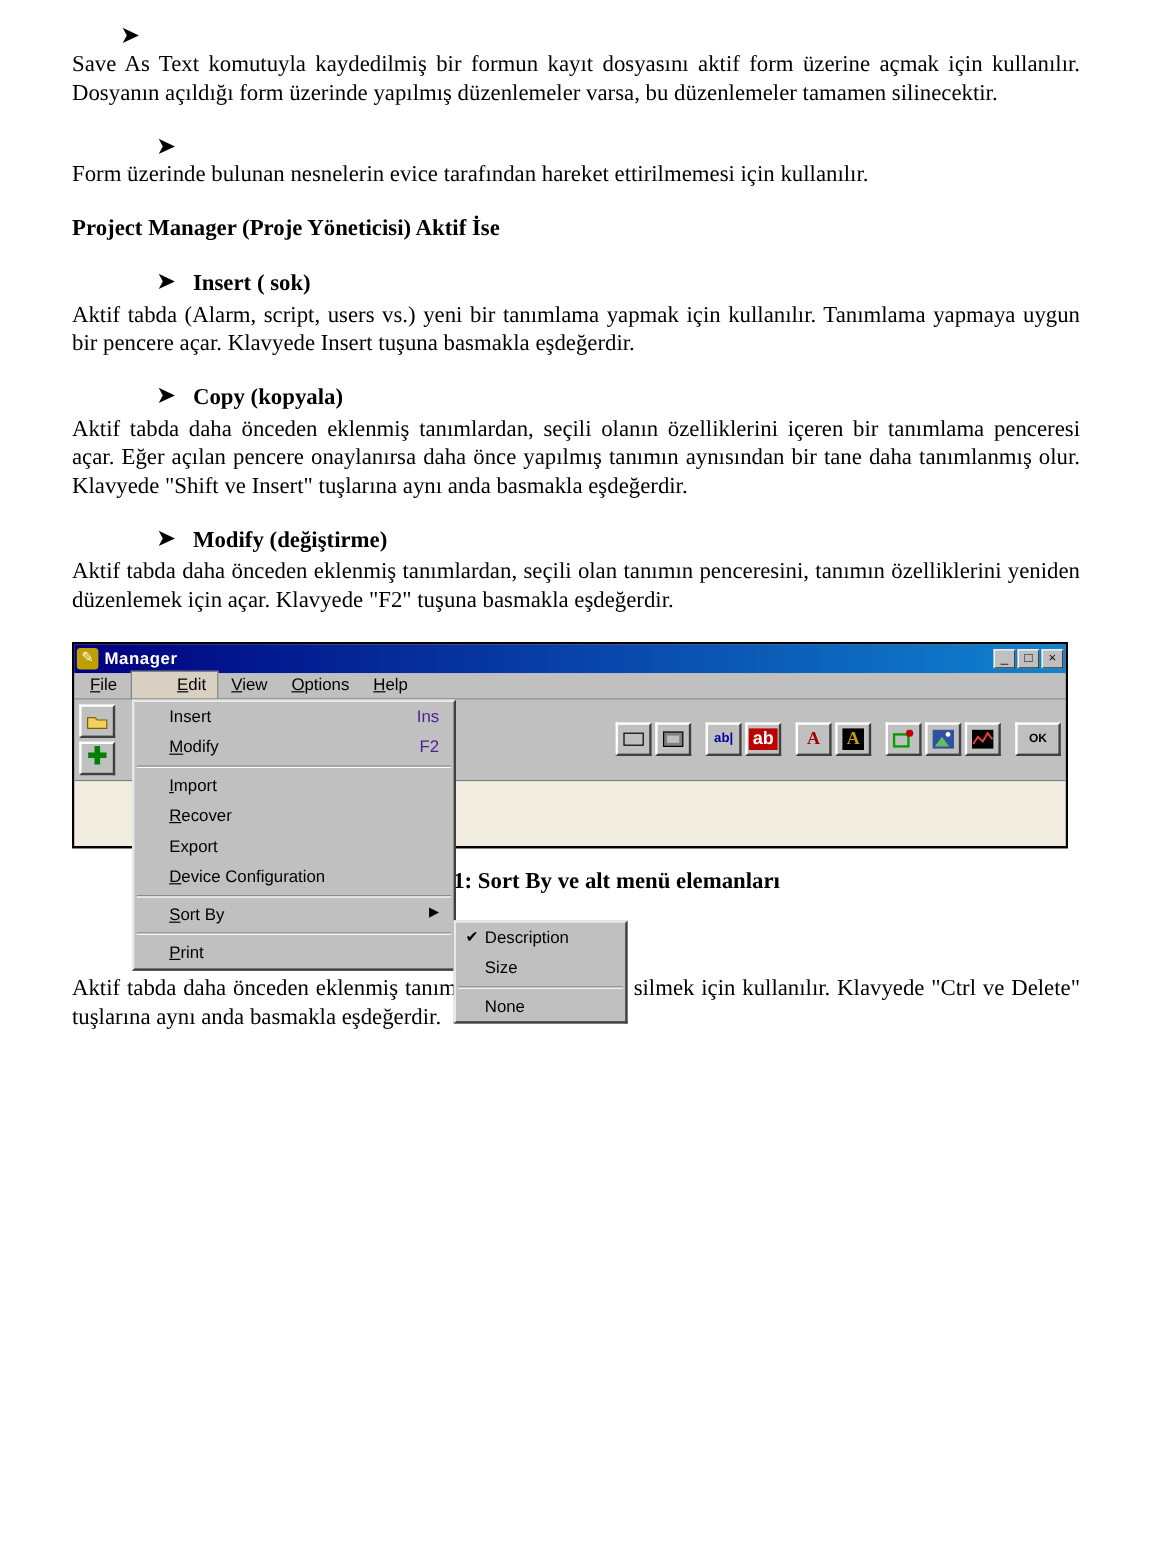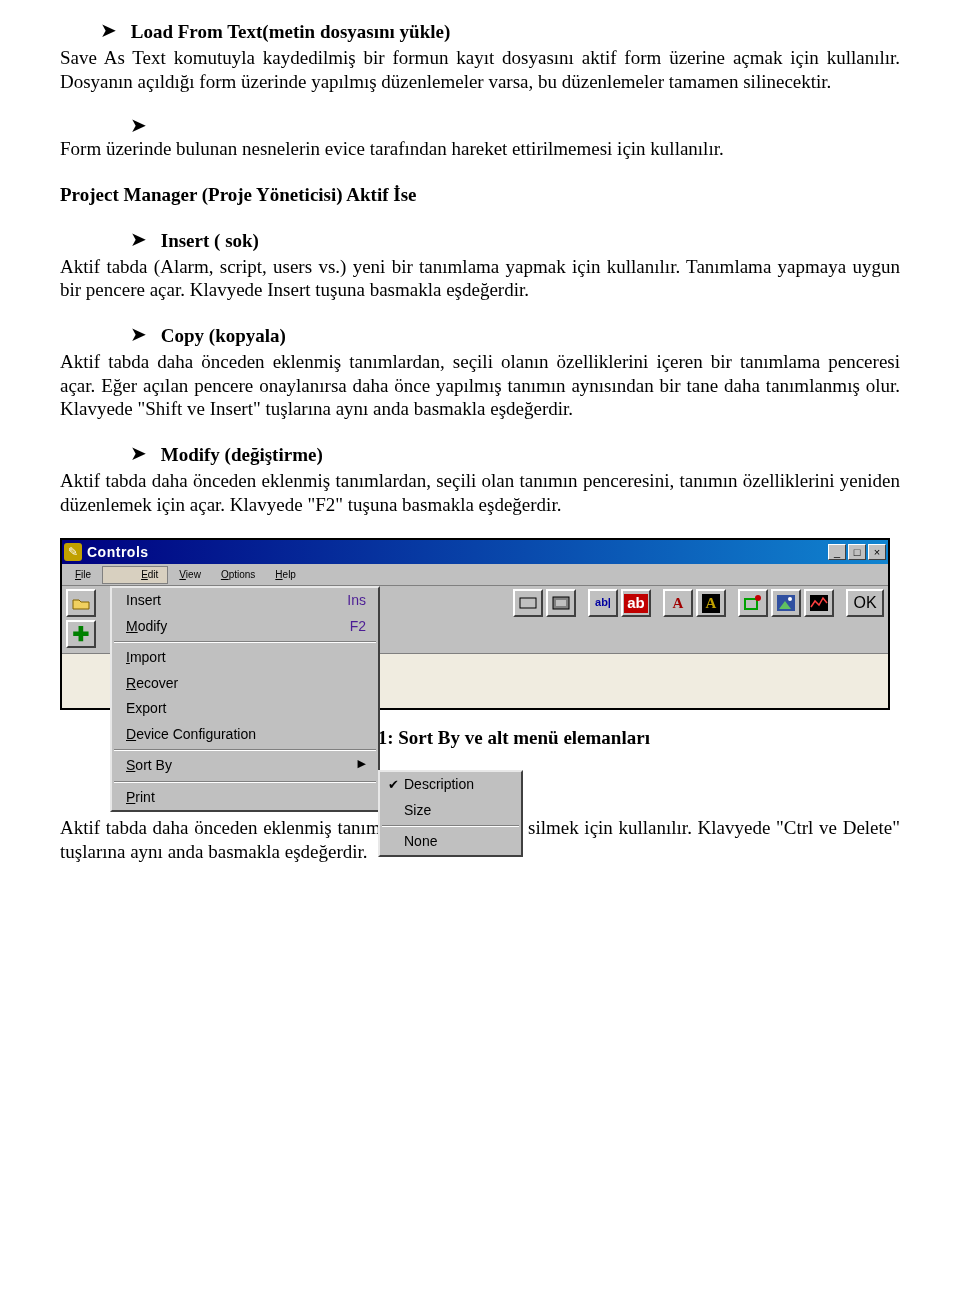--- a/index.html
+++ b/index.html
@@ -77,37 +77,37 @@
     background: #c0c0c0;
     display: flex;
     align-items: center;
     padding: 0 4px;
     gap: 2px;
     border-bottom: 1px solid #808080;
   }
   .menubar-item {
     padding: 2px 9px;
     color: #000;
-    font-size: 10px;
+    font-size: 14px;
   }
   .menubar-item.active {
     background: #d8d0c0;
     border: 1px solid #808080;
     padding-left: 38px;
   }
   .menu-underline { text-decoration: underline; }
   .toolbar {
     height: 68px;
     background: #c0c0c0;
     display: flex;
     padding: 3px 4px;
     gap: 3px;
     border-bottom: 1px solid #808080;
   }
-  .toolbar-col { display: flex; flex-direction: column; gap: 3px; }
+  .toolbar-col { display: flex; flex-direction: column; gap: 3px; justify-content: center; }
   .tool-btn {
     width: 30px; height: 28px;
     background: #c0c0c0;
     border-top: 2px solid #fff;
     border-left: 2px solid #fff;
     border-right: 2px solid #404040;
     border-bottom: 2px solid #404040;
     display: flex; align-items: center; justify-content: center;
     font-size: 15px;
   }
@@ -125,21 +125,21 @@
     width: 270px;
     background: #c0c0c0;
     border-top: 2px solid #e8e8e8;
     border-left: 2px solid #e8e8e8;
     border-right: 2px solid #404040;
     border-bottom: 2px solid #404040;
     z-index: 10;
   }
   .dd-row {
     display: flex;
-    padding: 4px 12px 4px 14px;
+    padding: 4px 12px 4px 29px;
     font-size: 14px;
     color: #000;
   }
   .dd-row .label { flex: 1; }
   .dd-row .shortcut { color: #4c1d95; font-size: 14px; }
   .dd-row .arrow { margin-left: auto; font-size: 11px; }
   .dd-sep {
     height: 2px;
     margin: 2px 2px;
     border-top: 1px solid #808080;
@@ -165,21 +165,20 @@
     font-size: 14px;
   }
   .sub-row .check { width: 16px; font-size: 13px; }
   .sub-row .label { flex: 1; }
 </style>
 </head>
 <body>
 
 <div class="bullet-line" style="padding-left:40px;">
   <span class="bullet-arrow">➤</span>
-  <span class="bullet-title">Load From Text(metin dosyasını yükle)</span>
 </div>
 <p class="para">Save As Text komutuyla kaydedilmiş bir formun kayıt dosyasını aktif form üzerine açmak için kullanılır. Dosyanın açıldığı form üzerinde yapılmış düzenlemeler varsa, bu düzenlemeler tamamen silinecektir.</p>
 
 <div class="bullet-line indented">
   <span class="bullet-arrow">➤</span>
 </div>
 <p class="para">Form üzerinde bulunan nesnelerin evice tarafından hareket ettirilmemesi için kullanılır.</p>
 
 <p class="section-head">Project Manager (Proje Yöneticisi) Aktif İse</p>
 
@@ -197,21 +196,21 @@
 
 <div class="bullet-line indented">
   <span class="bullet-arrow">➤</span>
   <span class="bullet-title">Modify (değiştirme)</span>
 </div>
 <p class="para">Aktif tabda daha önceden eklenmiş tanımlardan, seçili olan tanımın penceresini, tanımın özelliklerini yeniden düzenlemek için açar. Klavyede "F2" tuşuna basmakla eşdeğerdir.</p>
 
 <div class="win">
   <div class="titlebar">
     <div class="app-icon">✎</div>
-    <div class="titlebar-title">Controls</div>
+    <div class="titlebar-title">Manager</div>
     <div class="win-btns">
       <div class="win-btn">_</div>
       <div class="win-btn">□</div>
       <div class="win-btn">×</div>
     </div>
   </div>
 
   <div class="menubar">
     <div class="menubar-item"><span class="menu-underline">F</span><span></span>ile</div>
     <div class="menubar-item active"><span class="menu-underline">E</span>dit</div>
@@ -286,21 +285,21 @@
     <div class="toolbar-col">
         <div class="tool-btn">
           <svg width="18" height="16">
             <rect x="0" y="0" width="18" height="16" fill="#000"></rect>
             <polyline points="1,12 5,6 9,10 13,3 17,8" fill="none" stroke="#ff4040" stroke-width="1.5"></polyline>
           </svg>
         </div>
       </div>
     <div class="tool-sep"></div>
     <div class="toolbar-col">
-        <div class="tool-btn wide" style="font-size:16px;font-weight:normal;">OK</div>
+        <div class="tool-btn wide" style="font-size:10px;font-weight:bold;">OK</div>
       </div>
   </div>
 
   <div class="canvas-area"></div>
 
   <div class="dropdown">
     <div class="dd-row">
       <span class="label"><span>Insert</span></span>
       <span class="shortcut">Ins</span>
     </div>

